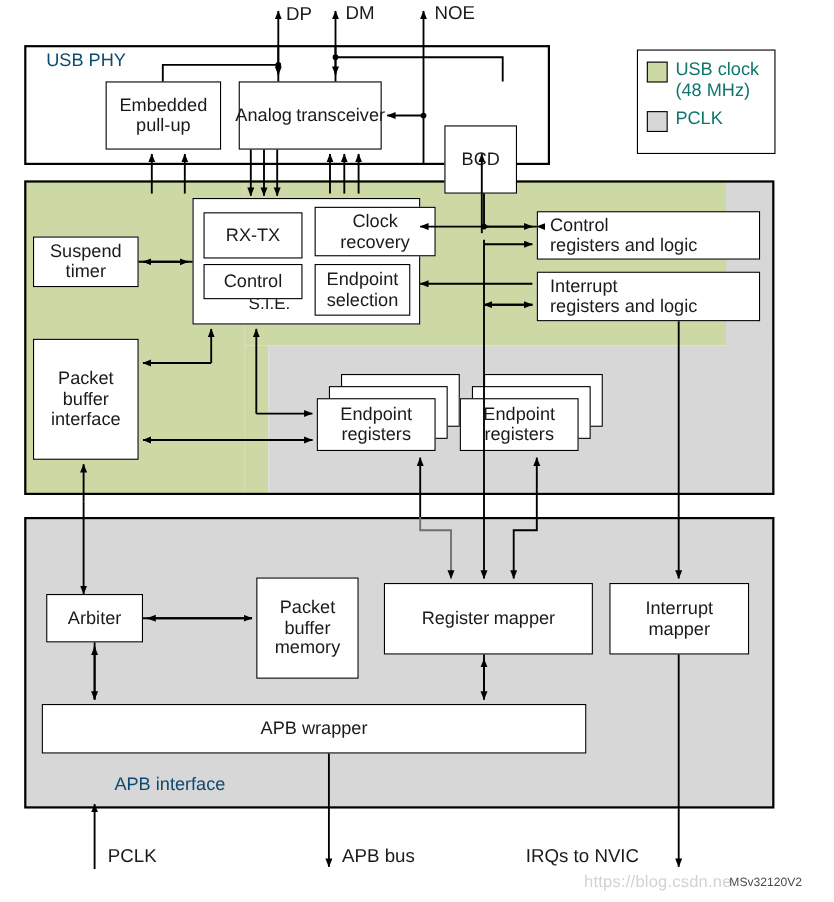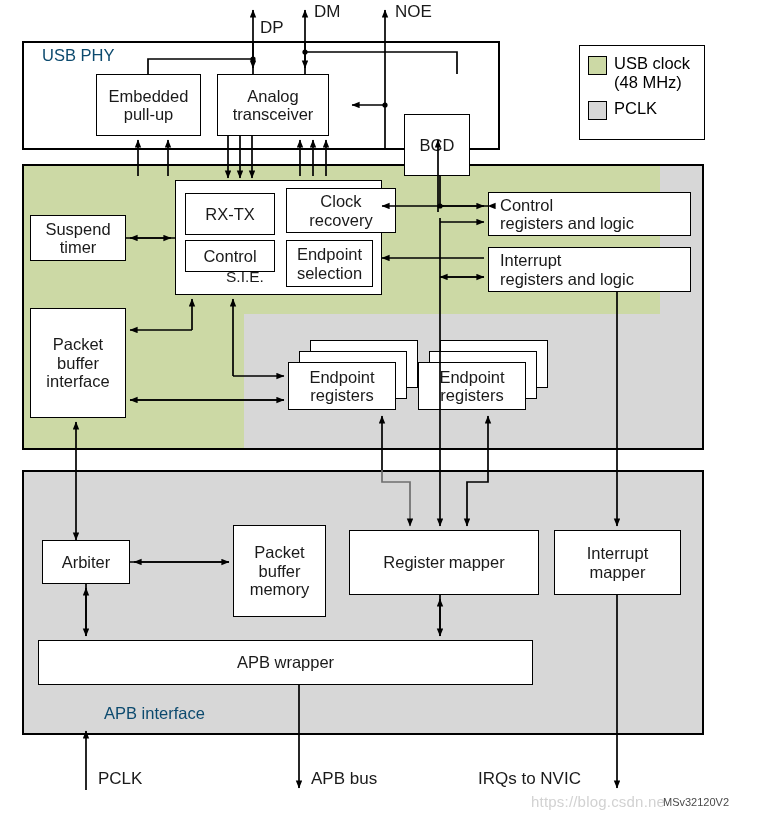--- a/index.html
+++ b/index.html
@@ -33,21 +33,21 @@
   
   #wires{position:absolute;left:0;top:0;width:758px;height:820px;
          pointer-events:none;}
 
   
   .legend{position:absolute;box-sizing:border-box;border:1.6px solid #000;
           background:#fff;}
   .legend-row{display:flex;align-items:flex-start;gap:7px;}
   .swatch{width:17px;height:17px;border:1.3px solid #000;flex:0 0 auto;
           margin-top:2px;}
-  .legend-text{font-size:16.5px;color:#000000;line-height:1.18;}
+  .legend-text{font-size:16.5px;color:#0f766e;line-height:1.18;}
 
   
   .stack{position:absolute;}
   .stack .card{position:absolute;background:#fff;border:1.6px solid #000;
                box-sizing:border-box;}
   .stack .card.front{display:flex;align-items:center;justify-content:center;
                text-align:center;font-size:16.5px;color:#1a1a1a;
                line-height:1.12;}
 
   
@@ -72,30 +72,30 @@
   <div class="container clear" style="left:22px;top:470px;width:682px;height:265px;"></div>
 
   <div class="container clear" style="left:22px;top:41px;width:478px;height:109px;background:#fff;"></div>
   <div class="corner-label" style="left:42px;top:46px;">USB PHY</div>
 
   <div class="box" style="left:96px;top:74px;width:105px;height:62px;flex-direction:column;">
     <span>Embedded</span>
     <span>pull-up</span>
   </div>
 
-  <div class="box" style="left:217px;top:74px;width:112px;height:62px;flex-direction:column;">
+  <div class="box" style="left:217px;top:74px;width:130px;height:62px;">
     <span>Analog</span>
     <span>transceiver</span>
   </div>
 
   <div class="box" style="left:404px;top:74px;width:66px;height:62px;margin-top:40px;">
     <span>BCD</span>
   </div>
 
-  <div class="label" style="left:260px;top:18px;">DP</div>
+  <div class="label" style="left:260px;top:3px;">DP</div>
   <div class="label" style="left:314px;top:2px;">DM</div>
   <div class="label" style="left:395px;top:2px;">NOE</div>
 
   <div class="legend" style="left:579px;top:45px;width:126px;height:95px;padding:8px 8px;">
     <div class="legend-row" style="margin-bottom:6px;">
       <span class="swatch" style="background:#ccd9a5;"></span>
       <span class="legend-text">
         <span>USB clock</span><br>
         <span>(48 MHz)</span>
       </span>

